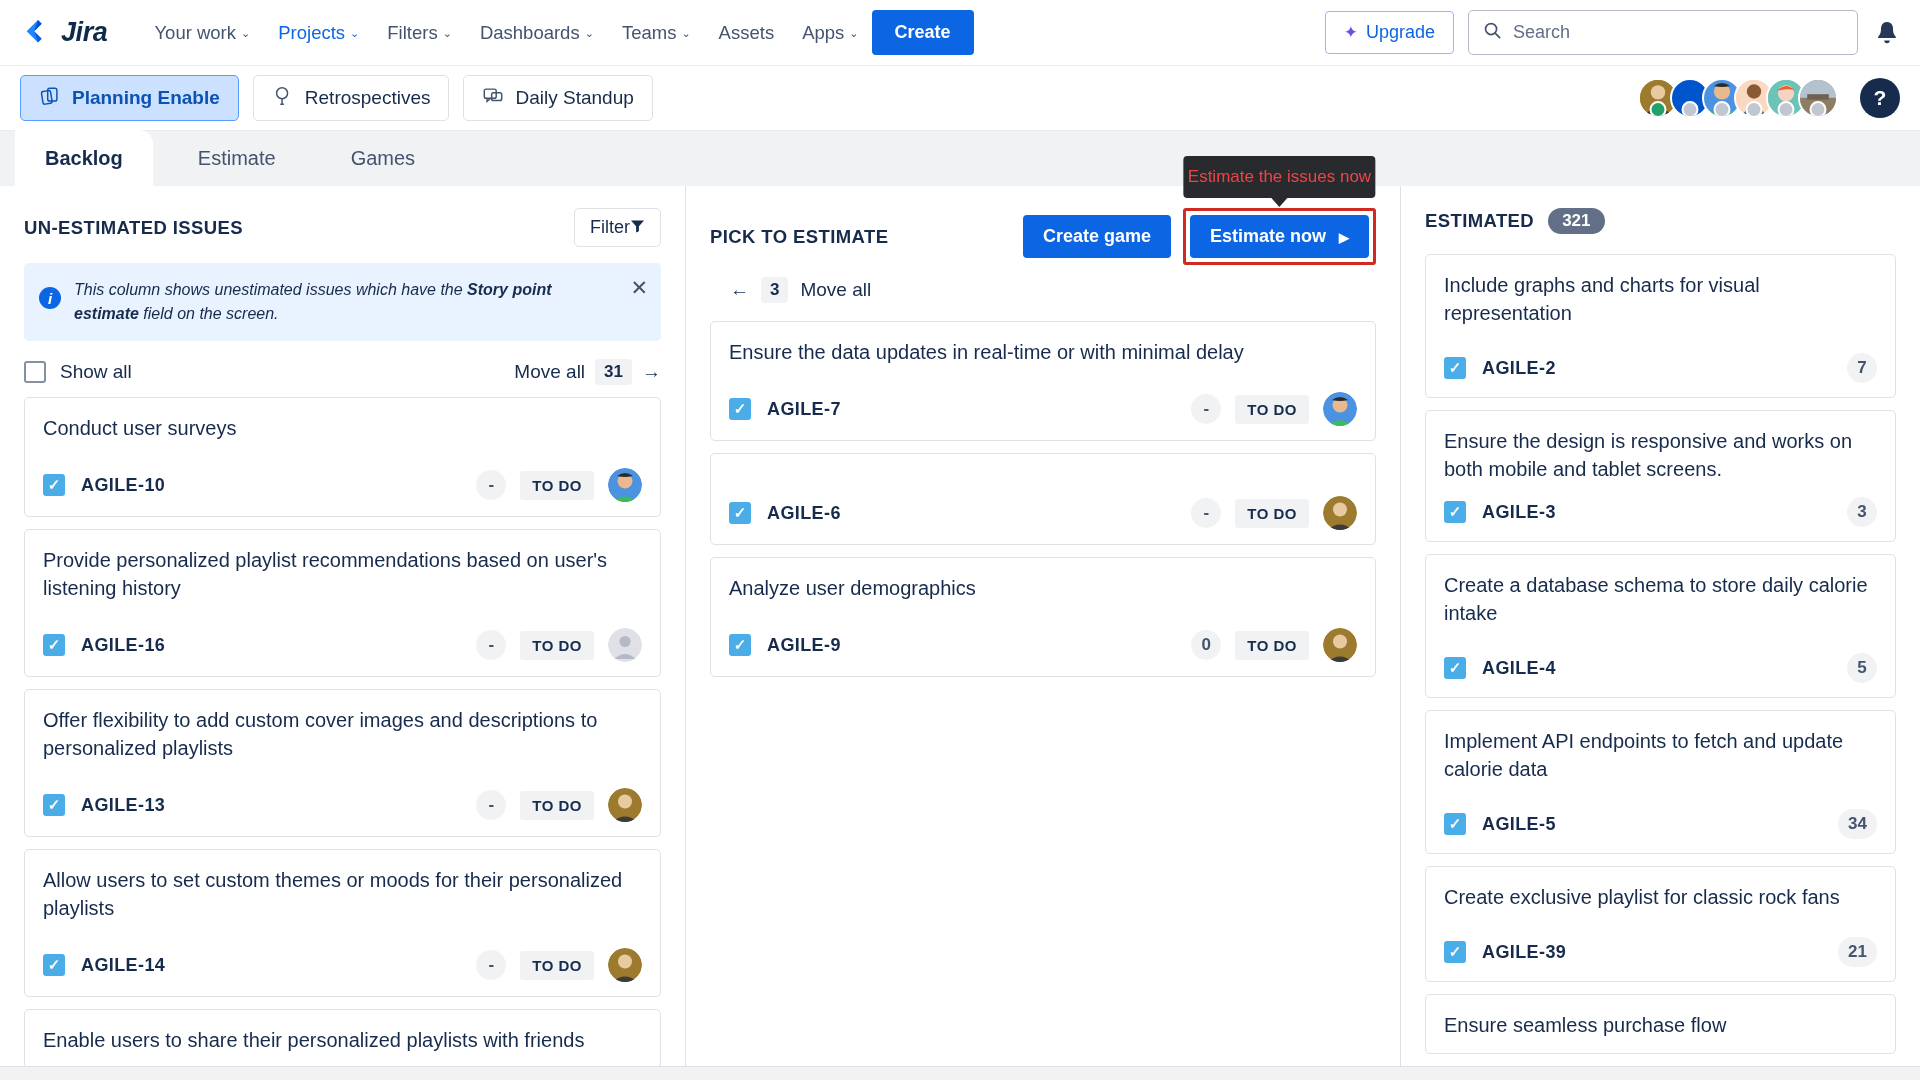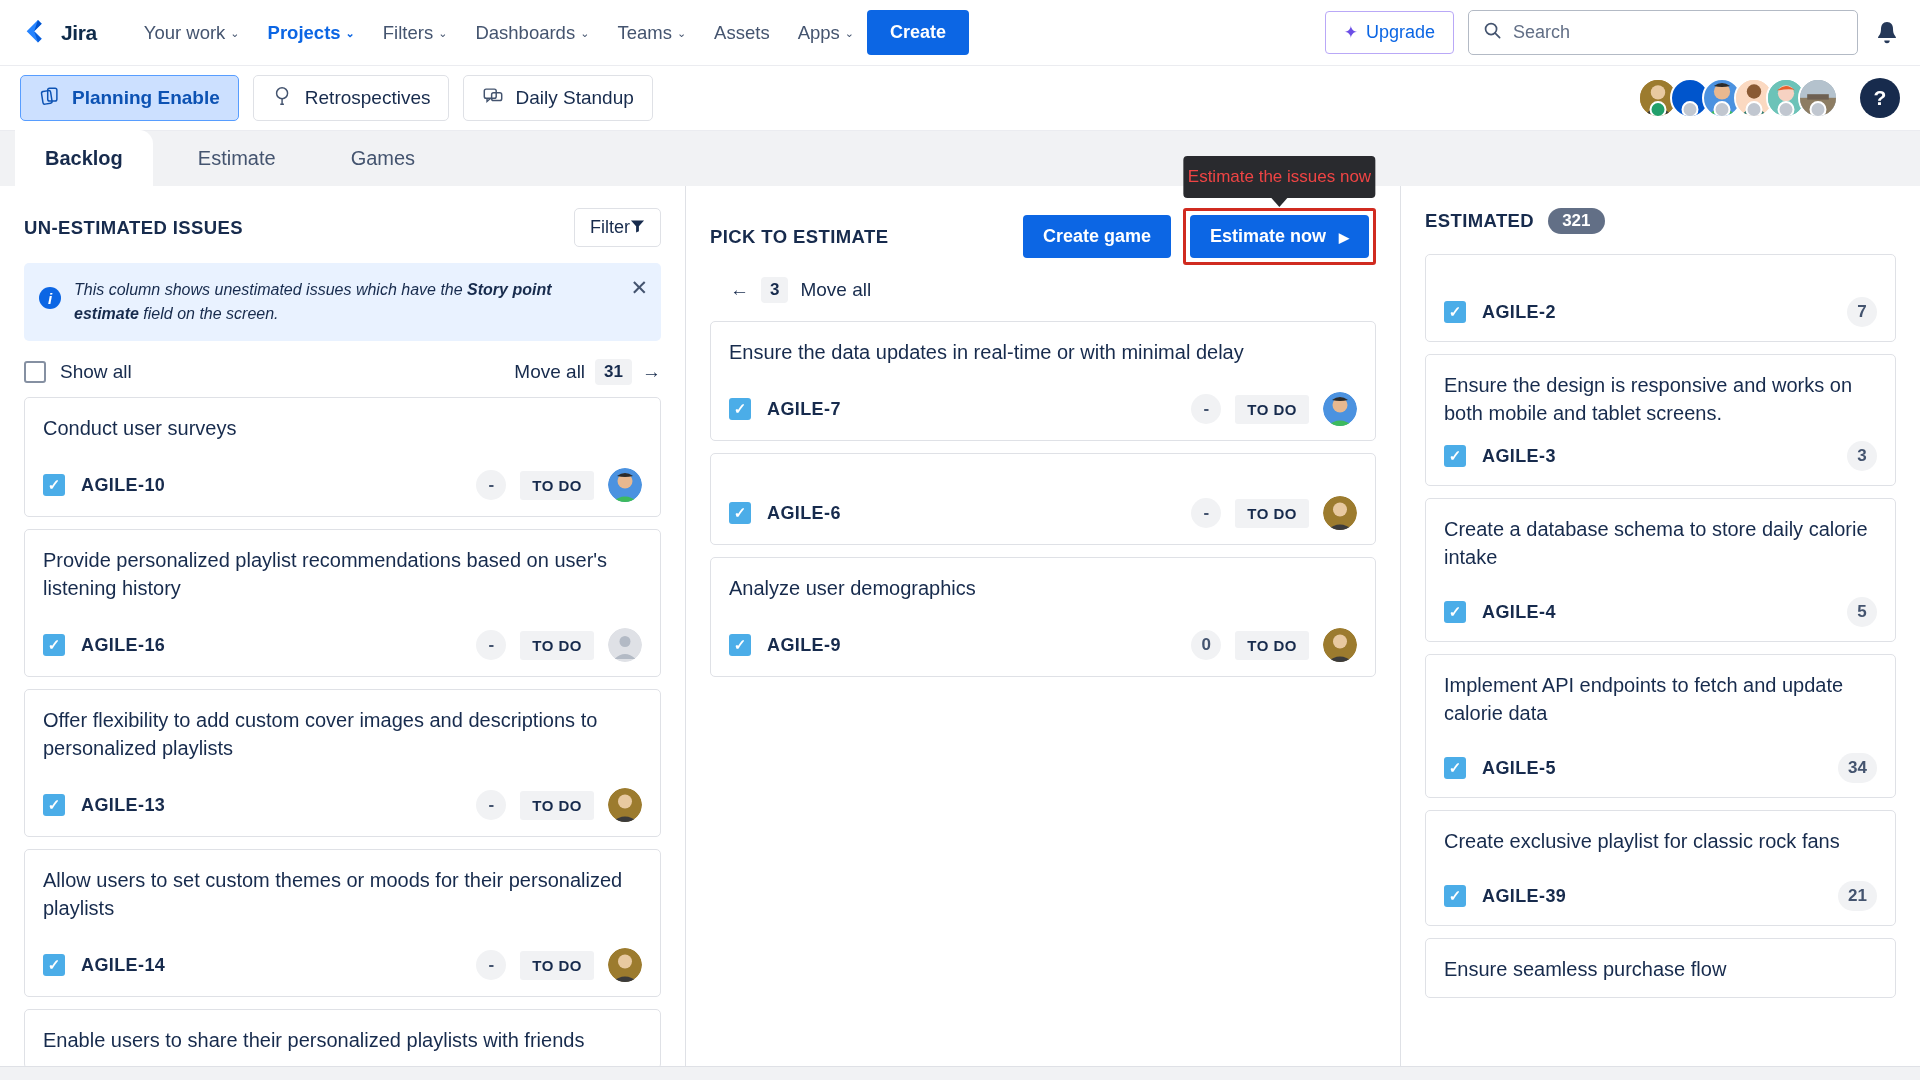--- a/index.html
+++ b/index.html
@@ -17,34 +17,35 @@
     display: flex;
     align-items: center;
     padding: 0 18px 0 22px;
     border-bottom: 1px solid #ebecf0;
     background: #fff;
     position: relative;
   }
   .logo-wrap { display: flex; align-items: center; gap: 9px; margin-right: 34px; }
   .logo-mark { width: 30px; height: 30px; }
   .logo-text {
-    font-size: 21px; font-weight: 600; letter-spacing: -0.4px;
+    font-size: 27px; font-weight: 600; letter-spacing: -0.4px;
     color: #0f2b4a;
+    font-style: italic;
   }
   .nav-items { display: flex; align-items: center; gap: 2px; }
   .nav-item {
     display: flex; align-items: center; gap: 5px;
     font-size: 18.5px; font-weight: 500;
     color: #44546f;
     padding: 9px 13px;
     border-radius: 4px;
     cursor: pointer;
     white-space: nowrap;
   }
-  .nav-item.active { color: #0c66e4; font-weight: 700; text-align: center; }
+  .nav-item.active { color: #0c66e4; font-weight: 400; text-align: center; }
   .nav-item .caret {
     font-size: 11px; line-height: 1; position: relative; top: 1px;
   }
   .create-btn {
     background: #0c66e4; color: #fff;
     border: none; border-radius: 4px;
     font-size: 18px; font-weight: 600;
     padding: 12px 23px;
     cursor: pointer;
     font-family: inherit;
@@ -696,20 +697,21 @@
   </div>
 
   <div class="col col-right">
     <div class="col-head">
       <span class="col-title">ESTIMATED</span>
       <span class="count-badge">321</span>
     </div>
 
     <div class="cards" style="padding-top:10px">
       <div class="card">
+        <div class="card-title">Include graphs and charts for visual representation</div>
         <div class="card-foot">
           <span class="chk-on">✓</span>
           <span class="issue-key">AGILE-2</span>
           <span class="foot-right">
             <span class="est-chip">7</span>
           </span>
         </div>
       </div>
 
       <div class="card">

